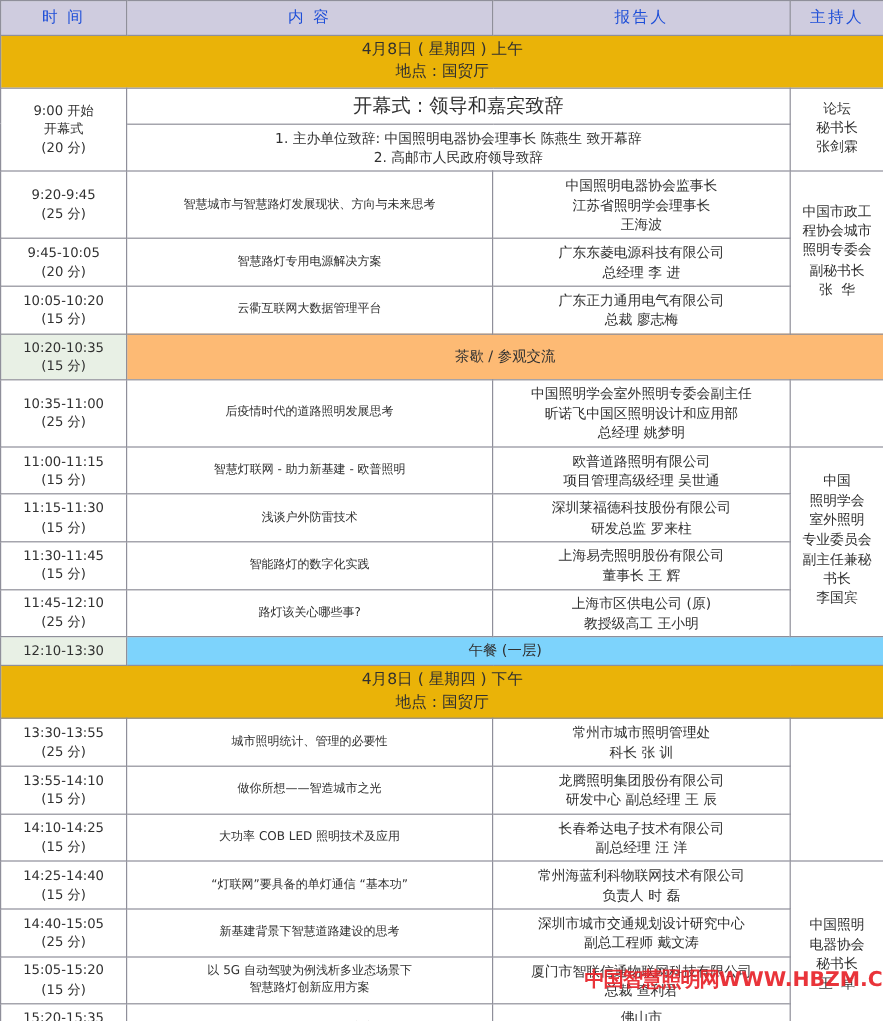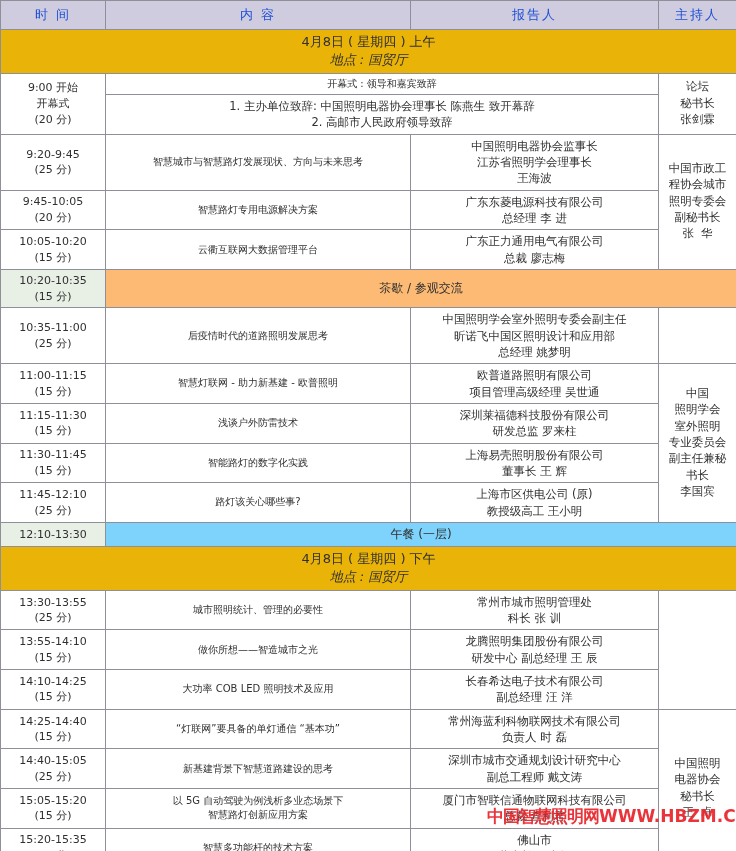--- a/index.html
+++ b/index.html
@@ -42,21 +42,21 @@
     letter-spacing: 2px;
     height: 22px;
     padding: 2px 4px;
   }
   .daypart-cell {
     background: #eab308;
     font-size: 13px;
     line-height: 1.6;
     padding: 6px 4px;
   }
-  .daypart-cell .dp-line2 { display: block; font-style: italic; }
+  .daypart-cell .dp-line2 { display: block; }
   .break-cell {
     background: #fdba74;
     font-size: 12px;
   }
   .break-time {
     background: #e8f0e5;
   }
   .time-cell {
     font-size: 11px;
     white-space: nowrap;
@@ -67,21 +67,21 @@
   .topic-cell .tline { display: block; }
   .speaker-cell { font-size: 11.5px; margin-left: 16px; }
   .speaker-cell .sline { display: block; }
   .host-cell {
     font-size: 11.5px;
     line-height: 1.5;
     padding: 2px;
   }
   .host-cell .hline { display: block; font-family: Liberation Mono, monospace; }
   .open-title-cell {
-    font-size: 10px;
+    font-size: 16px;
   }
   .open-body-cell {
     font-size: 11.5px;
     text-align: left;
     padding: 4px 4px 4px 118px;
     line-height: 1.7;
   }
   .open-body-cell .oline { display: block; }
   .lunch-cell {
     background: #7dd3fc;

